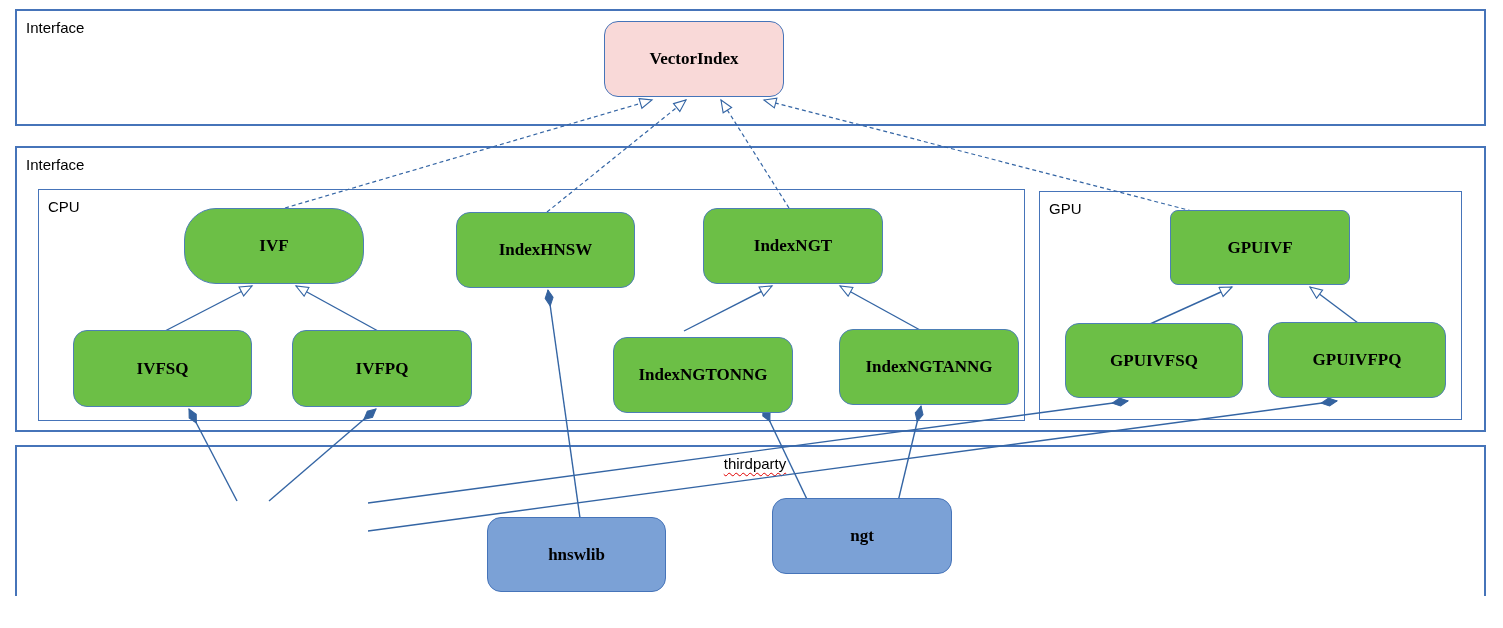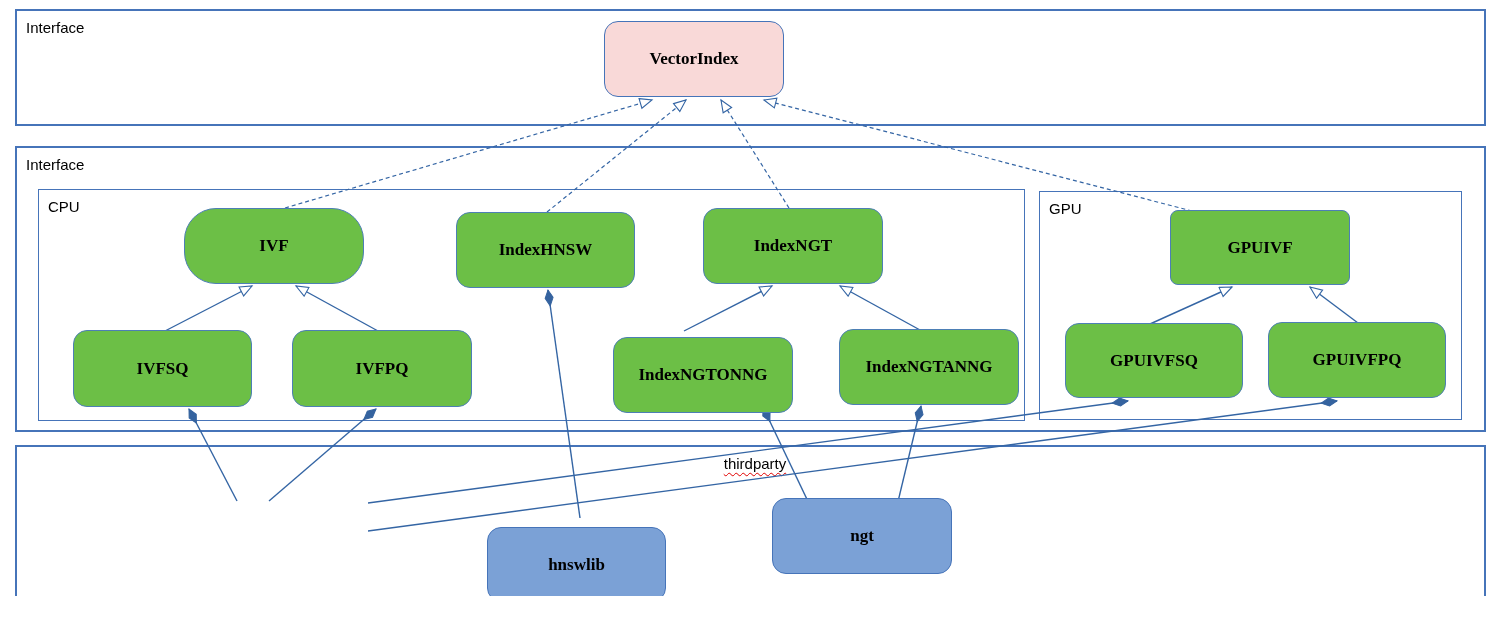--- a/index.html
+++ b/index.html
@@ -34,21 +34,21 @@
   #n-indexhnsw   {left:456px; top:212px; width:179px;height:76px;}
   #n-indexngt    {left:703px; top:208px; width:180px;height:76px;}
   #n-gpuivf      {left:1170px;top:210px; width:180px;height:75px;border-radius:8px;}
   #n-ivfsq       {left:73px;  top:330px; width:179px;height:77px;}
   #n-ivfpq       {left:292px; top:330px; width:180px;height:77px;}
   #n-indexngtonng{left:613px; top:320px; width:180px;height:76px;margin-top:17px;}
   #n-indexngtanng{left:827px; top:329px; width:180px;height:76px;margin-left:12px;}
   #n-gpuivfsq    {left:1065px;top:323px; width:178px;height:75px;}
   #n-gpuivfpq    {left:1268px;top:322px; width:178px;height:76px;}
   #n-faiss       {left:188px; top:500px; width:180px;height:78px;}
-  #n-hnswlib     {left:487px; top:517px; width:179px;height:75px;margin-top:10px;}
+  #n-hnswlib     {left:487px; top:517px; width:179px;height:75px;}
   #n-ngt         {left:772px; top:498px; width:180px;height:76px;}
 </style>
 </head>
 <body>
 
 <div class="canvas">
 
   <div class="container" id="c-interface">
     <span class="clabel">Interface</span>
   </div>

